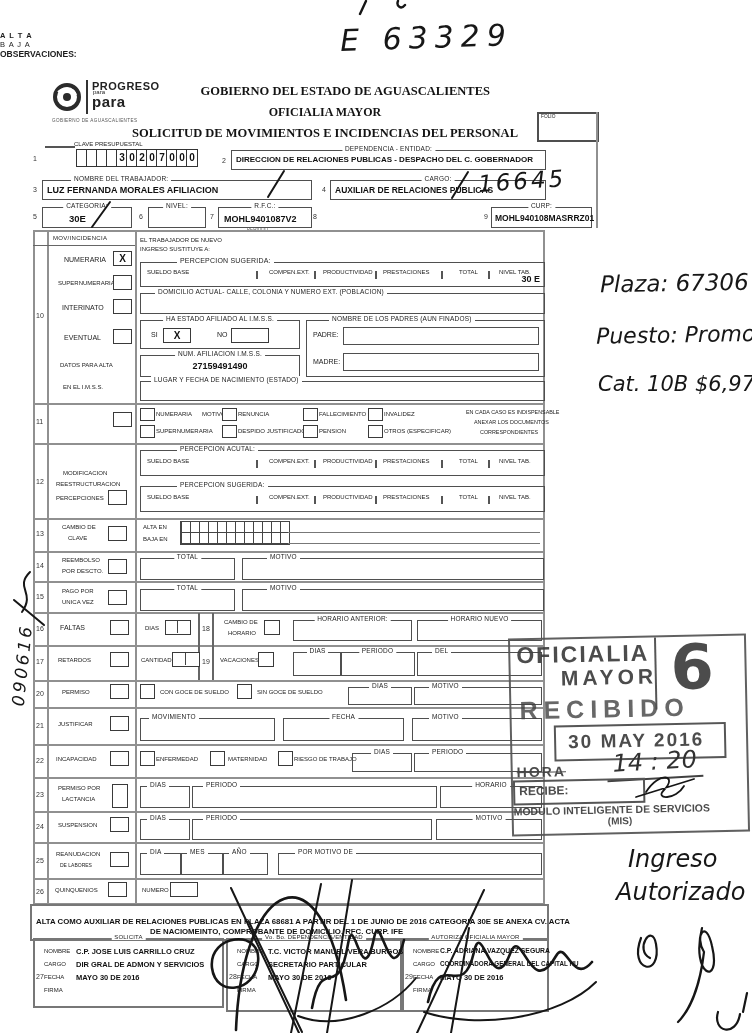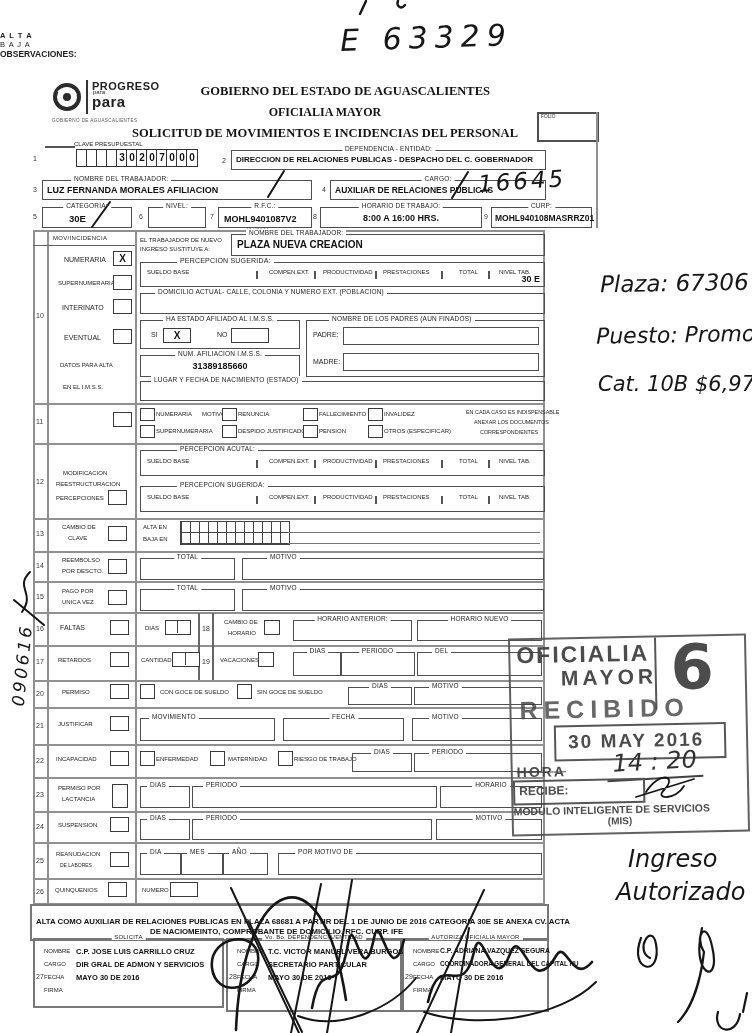--- a/index.html
+++ b/index.html
@@ -104,24 +104,20 @@
     <span class="lbl lc">NIVEL:</span>
     <span class="v" style="left:20px;top:5px;"></span>
   </div>
   <div class="n" style="left:210px;top:213px;">7</div>
   <div class="fbox" style="left:218px;top:207px;width:92px;height:19px;">
     <span class="lbl lc">R.F.C.:</span>
     <span class="v" style="left:5px;top:6px;font-size:9px;">MOHL9401087V2</span>
     <span class="t6" style="position:absolute;left:28px;top:19px;font-size:4.6px;color:#555;">PERIODO</span>
   </div>
   <div class="n" style="left:313px;top:213px;">8</div>
-  <div class="fbox" style="left:320px;top:207px;width:160px;height:19px;">
-    <span class="lbl lc">HORARIO DE TRABAJO:</span>
-    <span class="v" style="left:50%;transform:translateX(-50%);top:5px;font-size:9px;">8:00 A 16:00 HRS.</span>
-  </div>
   <div class="n" style="left:484px;top:213px;">9</div>
   <div class="fbox" style="left:491px;top:207px;width:99px;height:19px;">
     <span class="lbl lc">CURP:</span>
     <span class="v" style="left:3px;top:5px;font-size:8.5px;">MOHL940108MASRRZ01</span>
   </div>
 
   <div class="hl" style="left:33px;top:230px;width:512px;"></div>
   <div class="vl" style="left:33px;top:230px;height:675px;"></div>
   <div class="vl" style="left:543px;top:230px;height:675px;"></div>
   <div class="vl" style="left:47px;top:230px;height:675px;"></div>
@@ -156,24 +152,20 @@
   <div class="cb" style="left:113px;top:275px;"></div>
   <div class="t" style="left:62px;top:304px;">INTERINATO</div>
   <div class="cb" style="left:113px;top:299px;"></div>
   <div class="t" style="left:64px;top:334px;">EVENTUAL</div>
   <div class="cb" style="left:113px;top:329px;"></div>
   <div class="t6" style="position:absolute;left:60px;top:362px;">DATOS PARA ALTA</div>
   <div class="t6" style="position:absolute;left:63px;top:384px;">EN EL I.M.S.S.</div>
 
   <div class="t6" style="position:absolute;left:140px;top:237px;">EL TRABAJADOR DE NUEVO</div>
   <div class="t6" style="position:absolute;left:140px;top:246px;">INGRESO SUSTITUYE A:</div>
-  <div class="fbox" style="left:231px;top:234px;width:312px;height:20px;">
-    <span class="lbl" style="left:14px;">NOMBRE DEL TRABAJADOR:</span>
-    <span class="v" style="left:5px;top:4px;font-size:10px;">PLAZA NUEVA CREACION</span>
-  </div>
 
   <div class="fbox" style="left:140px;top:262px;width:403px;height:23px;">
     <span class="lbl" style="left:36px;font-size:7px;">PERCEPCION SUGERIDA:</span>
     <span class="t6" style="position:absolute;left:6px;top:6px;">SUELDO BASE</span>
     <span class="t6" style="position:absolute;left:128px;top:6px;">COMPEN.EXT.</span>
     <span class="t6" style="position:absolute;left:182px;top:6px;">PRODUCTIVIDAD</span>
     <span class="t6" style="position:absolute;left:242px;top:6px;">PRESTACIONES</span>
     <span class="t6" style="position:absolute;left:318px;top:6px;">TOTAL</span>
     <span class="t6" style="position:absolute;left:358px;top:6px;">NIVEL TAB.</span>
     <span class="v" style="right:4px;top:11px;font-size:9px;">30 E</span>
@@ -200,21 +192,21 @@
   <div class="fbox" style="left:306px;top:320px;width:237px;height:55px;">
     <span class="lbl" style="left:22px;">NOMBRE DE LOS PADRES (AUN FINADOS)</span>
     <span class="t" style="left:6px;top:10px;">PADRE:</span>
     <span class="fbox" style="left:36px;top:6px;width:194px;height:16px;border-width:1px;"></span>
     <span class="t" style="left:6px;top:37px;">MADRE:</span>
     <span class="fbox" style="left:36px;top:32px;width:194px;height:16px;border-width:1px;"></span>
   </div>
 
   <div class="fbox" style="left:140px;top:355px;width:158px;height:20px;">
     <span class="lbl lc">NUM. AFILIACION I.M.S.S.</span>
-    <span class="v" style="left:50%;transform:translateX(-50%);top:5px;font-size:9px;">31389185660</span>
+    <span class="v" style="left:50%;transform:translateX(-50%);top:5px;font-size:9px;">27159491490</span>
   </div>
 
   <div class="fbox" style="left:140px;top:381px;width:403px;height:18px;">
     <span class="lbl" style="left:10px;">LUGAR Y FECHA DE NACIMIENTO (ESTADO)</span>
   </div>
 
   <div class="n" style="left:36px;top:418px;">11</div>
   <div class="t8" style="left:62px;top:417px;font-size:7.5px;letter-spacing:1px;">B A J A</div>
   <div class="cb" style="left:113px;top:412px;"></div>
   <div class="cb" style="left:140px;top:408px;width:13px;height:11px;"></div>

